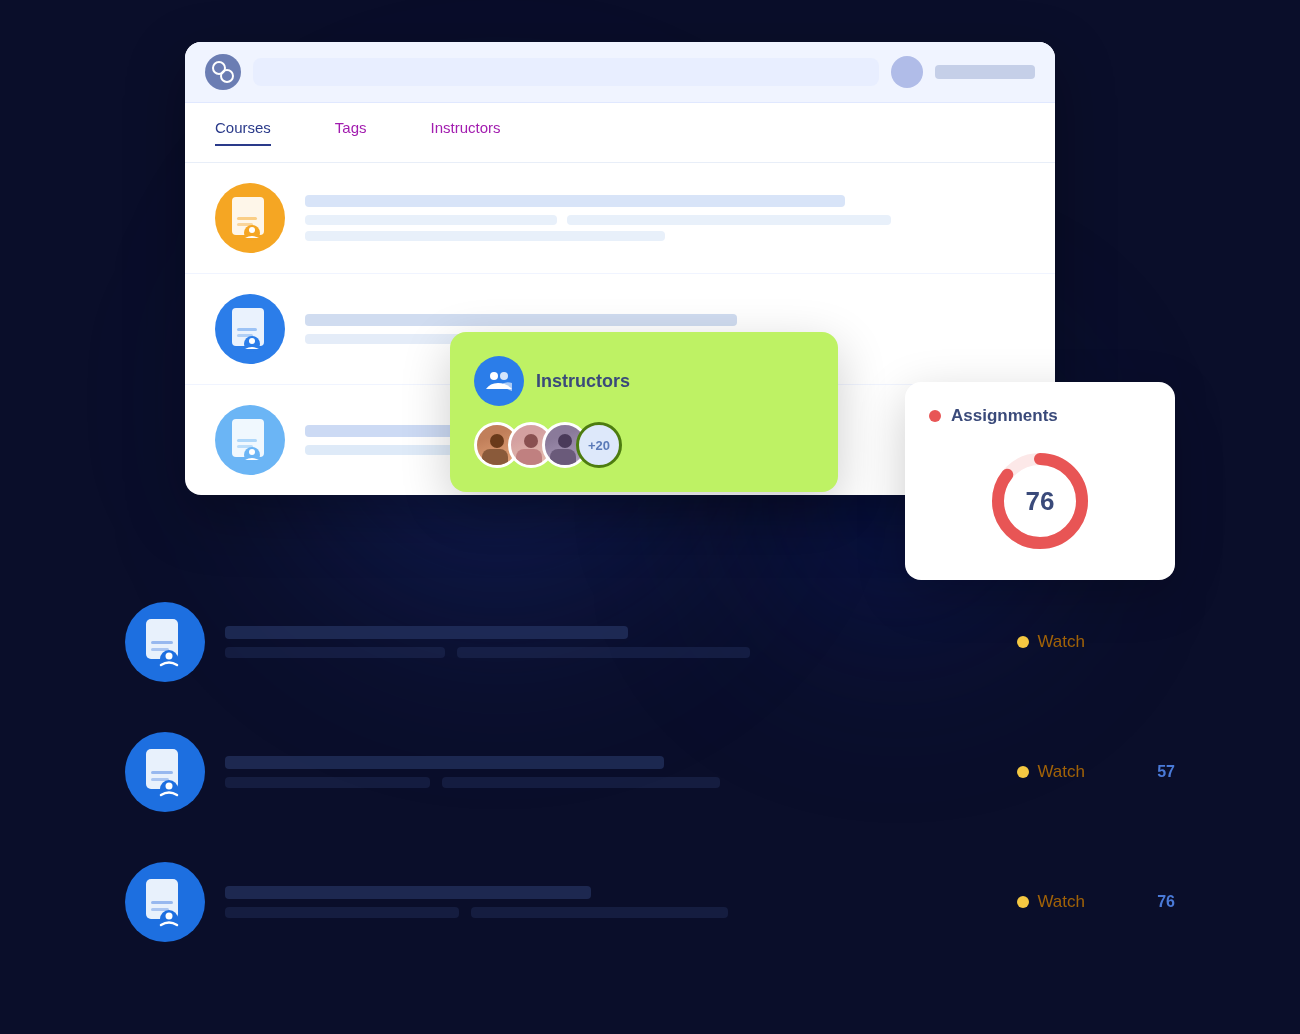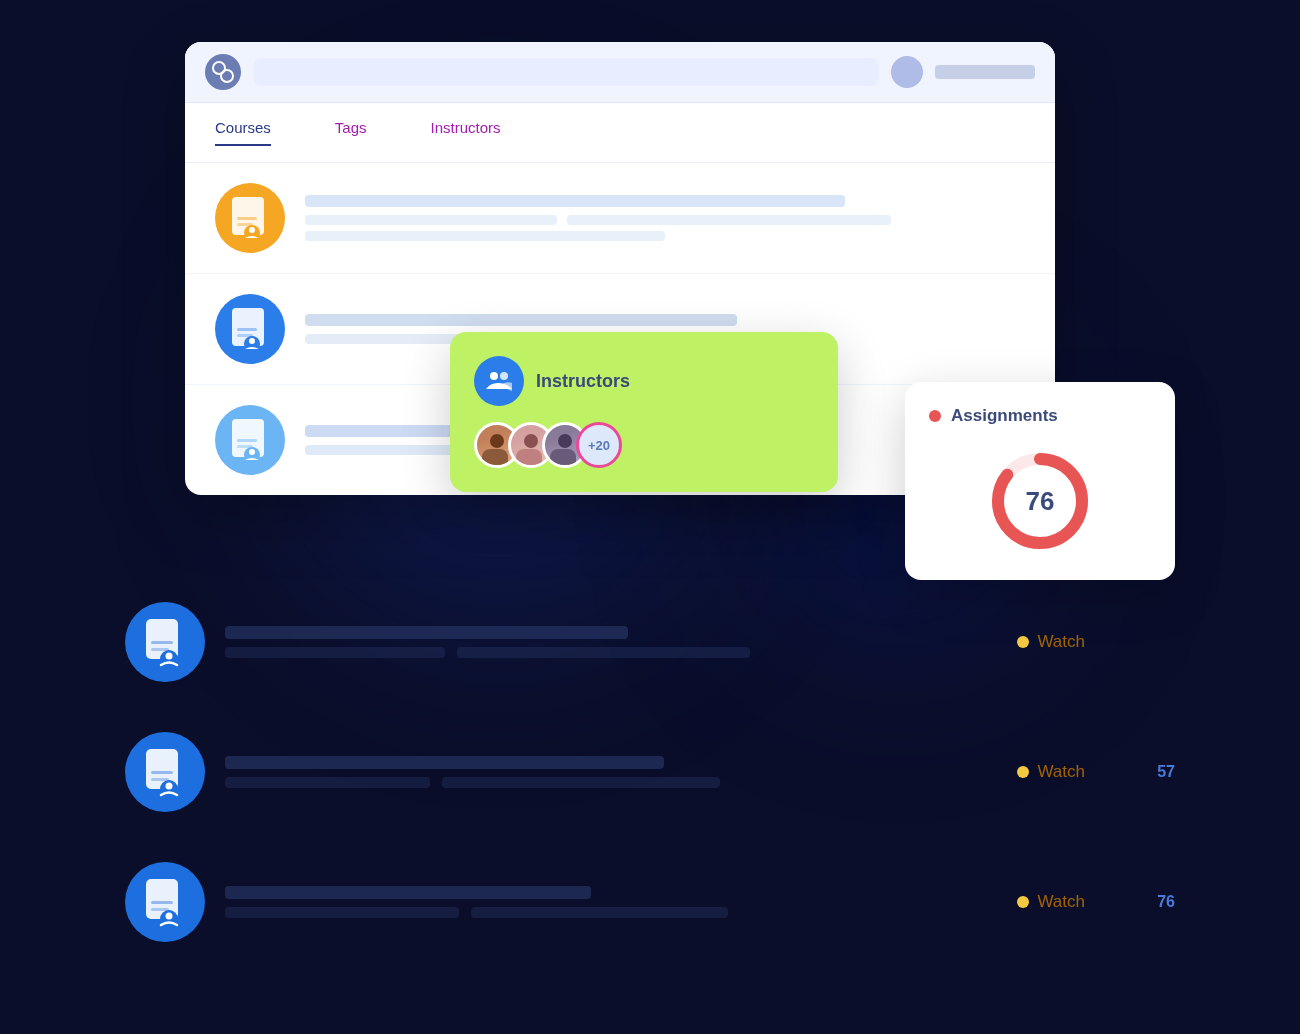--- a/index.html
+++ b/index.html
@@ -227,21 +227,21 @@
     .av1-body { background: #8a5a3a; }
     .av2-head { background: #8a5050; }
     .av2-body { background: #c08080; }
     .av3-head { background: #4a3a5a; }
     .av3-body { background: #6a5a7a; }
 
     .avatar-plus {
       width: 46px; height: 46px;
       border-radius: 50%;
       background: #dde8fa;
-      border: 3px solid #ec4899;
+      border: 3px solid #4d7c0f;
       margin-right: -12px;
       display: flex; align-items: center; justify-content: center;
       font-size: 13px;
       color: #5a7ab8;
       font-weight: 600;
     }
 
     .assignments-card {
       position: absolute;
       top: 340px; right: 0;

